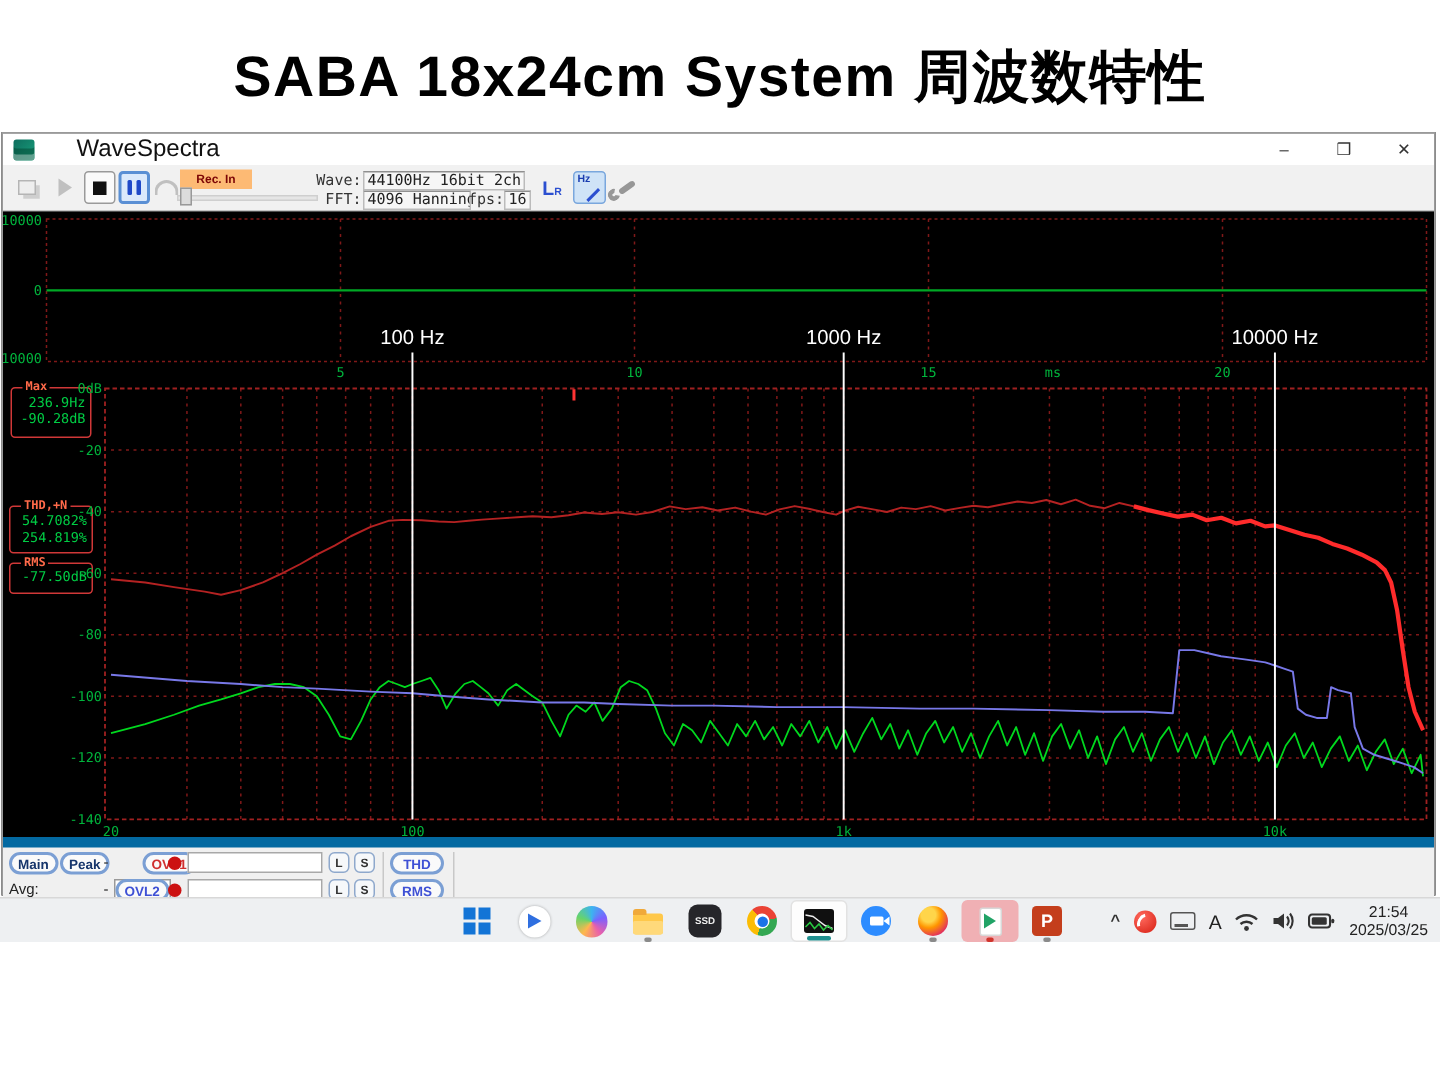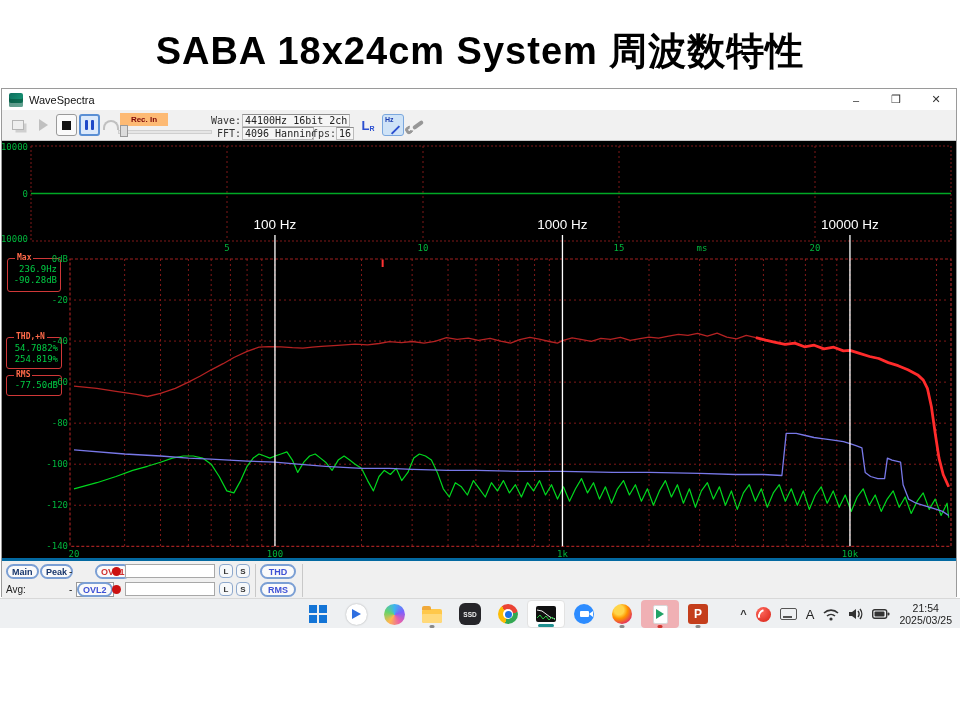--- a/index.html
+++ b/index.html
@@ -2,21 +2,21 @@
 <html><head>
 <meta charset="utf-8">
 <style>
   html,body{margin:0;padding:0;background:#fff;}
   body{width:960px;height:720px;position:relative;overflow:hidden;font-family:"Liberation Sans",sans-serif;}
   .slide-title{position:absolute;top:26px;left:0;width:100%;text-align:center;font-size:38px;font-weight:bold;color:#000;letter-spacing:1px;}
   
   #app-window{position:absolute;left:1px;top:88px;width:956px;height:509px;border:1px solid #9a9a9a;background:#000;box-sizing:border-box;}
   .titlebar{position:absolute;left:0;top:0;width:100%;height:21px;background:#fff;display:flex;align-items:center;box-sizing:border-box;}
   .app-icon{width:14px;height:14px;margin:0 6px 0 7px;border-radius:2px;background:linear-gradient(135deg,#0e6e5e,#19a07c);box-shadow:inset 0 -4px 0 rgba(255,255,255,.35), inset 0 -8px 0 rgba(0,60,40,.45);}
-  .title-text{font-size:11px;color:#111;}
+  .title-text{font-size:16px;color:#111;margin-left:22px;}
   .win-controls{margin-left:auto;display:flex;height:100%;}
   .win-btn{width:40px;height:100%;display:flex;align-items:center;justify-content:center;font-size:11px;color:#333;}
   
   .toolbar{position:absolute;left:0;top:21px;width:100%;height:31px;background:#f1f1f1;border-bottom:1px solid #c4c4c4;box-sizing:border-box;}
   .tb-btn{position:absolute;top:4px;height:22px;display:flex;align-items:center;justify-content:center;box-sizing:border-box;border-radius:3px;}
   .winicon{width:10px;height:8px;border:1.5px solid #b5b5b5;background:#eee;box-shadow:3px 3px 0 -0.5px #cfcfcf;}
   .play-tri{width:0;height:0;border-left:9px solid #c0c0c0;border-top:6px solid transparent;border-bottom:6px solid transparent;}
   .stopbtn{border:1px solid #9a9a9a;background:#fafafa;}
   .stop-sq{width:9px;height:9px;background:#111;}
   .pausebtn{border:2px solid #5a8fd4;background:#dbe9fb;}
@@ -35,21 +35,21 @@
   .wrench{width:12px;height:4px;background:#979797;transform:rotate(-35deg);border-radius:2px;position:relative;}
   .wrench::before{content:'';position:absolute;left:-8px;top:-3px;width:8px;height:8px;border:3px solid #979797;border-radius:50%;border-right-color:transparent;box-sizing:border-box;}
   
   #content{position:absolute;left:0;top:52px;width:100%;height:417px;background:#000;}
   .robox{position:absolute;border:1px solid #d03838;border-radius:3px;background:#000;font-family:"DejaVu Sans Mono",monospace;box-sizing:border-box;}
   .ro-title{position:absolute;top:-6px;left:7px;background:#000;padding:0 2px;font-size:8px;color:#ff6a4a;line-height:10px;white-space:nowrap;font-weight:bold;}
   .ro-val{font-size:9px;color:#00cc44;text-align:right;padding:0 3px;line-height:11px;white-space:nowrap;}
   .ro-pad{padding-top:5px;}
   #plot-svg{position:absolute;left:0;top:0;width:956px;height:509px;pointer-events:none;}
   
-  .bottombar{position:absolute;left:0;top:469px;width:100%;height:40px;background:#f0f0f0;border-top:3px solid #0369a1;box-sizing:border-box;}
+  .bottombar{position:absolute;left:0;top:469px;width:100%;height:40px;background:#f0f0f0;border-top:7px solid #0369a1;box-sizing:border-box;}
   .pill{position:absolute;height:15px;border:2px solid #7b9fd4;border-radius:9px;background:#fafafa;font-size:9px;font-weight:bold;color:#16356b;display:flex;align-items:center;justify-content:center;box-sizing:border-box;padding:0 4px;}
   .pill.red-t{color:#d03030;}
   .pill.blue-t{color:#3f51d5;}
   .dot{position:absolute;width:9px;height:9px;border-radius:50%;background:#cc1111;}
   .ctl-input{position:absolute;width:90px;height:14px;background:#fff;border:1px solid #a8a8a8;box-sizing:border-box;}
   .sq-btn{position:absolute;width:14px;height:14px;border:1px solid #8ea8cc;border-radius:4px;background:#f6f8fa;font-size:8px;font-weight:bold;color:#333;display:flex;align-items:center;justify-content:center;box-sizing:border-box;}
   .ctl-label{position:absolute;font-size:10px;color:#222;}
   .vsep{position:absolute;width:1px;background:#c8c8c8;top:3px;height:33px;}
   .avg-select{position:absolute;width:38px;height:15px;background:#fff;border:1px solid #999;box-sizing:border-box;font-size:9px;color:#222;display:flex;align-items:center;padding-left:3px;}
   .caret{position:absolute;right:3px;top:6px;width:0;height:0;border-left:3px solid transparent;border-right:3px solid transparent;border-top:4px solid #555;}

